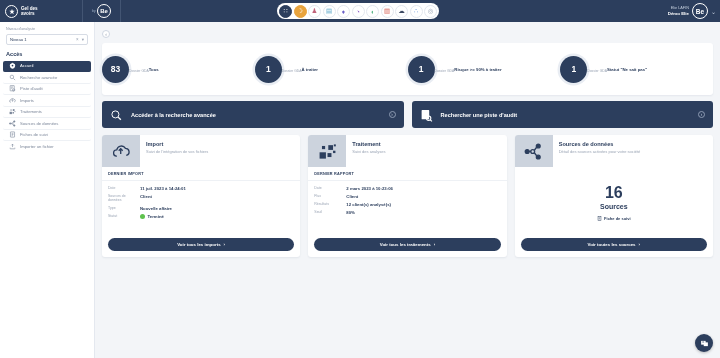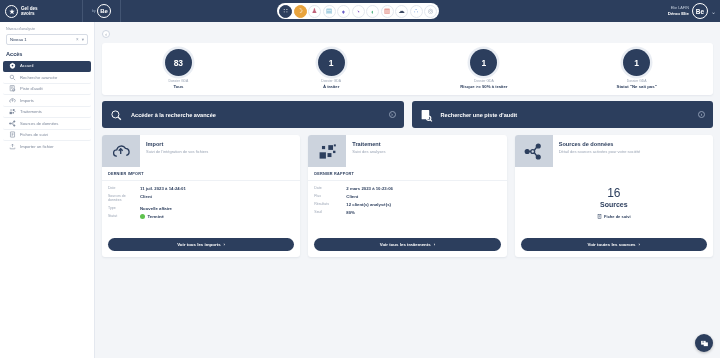--- a/index.html
+++ b/index.html
@@ -108,21 +108,21 @@
   }
   .page-title { font-size: 9px; font-weight: bold; color: #2c3e5d; }
   .page-sub { font-size: 4.2px; color: #8a94a6; margin-top: 2.5px; }
 
   
   .kpi-bar {
     margin-top: 5px; background: #ffffff; border-radius: 3px;
     height: 52px; display: flex; align-items: center;
     box-shadow: 0 1px 2px rgba(44,62,93,0.07);
   }
-  .kpi { flex: 1; display: flex; flex-direction: column; align-items: center; }
+  .kpi { flex: 1; display: flex; flex-direction: row; align-items: center; }
   .kpi-circle {
     width: 27px; height: 27px; border-radius: 50%;
     background: #2c3e5d; color: #ffffff;
     font-size: 8.5px; font-weight: bold;
     display: flex; align-items: center; justify-content: center;
     box-shadow: 0 0 0 2.5px #e9edf3;
   }
   .kpi-cap1 { font-size: 3.4px; color: #9aa4b4; margin-top: 3px; }
   .kpi-cap2 { font-size: 4.3px; color: #2c3e5d; font-weight: bold; margin-top: 1px; }
 
@@ -169,21 +169,21 @@
   .kv .v { font-size: 4.3px; color: #2c3e5d; font-weight: bold; display: flex; align-items: center; gap: 2.5px; }
   .dot-green { width: 5px; height: 5px; border-radius: 50%; background: #5fc24e; display: inline-block; flex: none; }
 
   .card-cta {
     margin: 0 6px 6px 6px; height: 13px; border-radius: 7px;
     background: #2c3e5d; color: #ffffff; font-size: 4.4px; font-weight: bold;
     display: flex; align-items: center; justify-content: center; gap: 3px;
   }
 
   .sources-body { flex: 1; display: flex; flex-direction: column; align-items: center; justify-content: center; gap: 1px; }
-  .sources-num { font-size: 12px; font-weight: normal; color: #2c3e5d; }
+  .sources-num { font-size: 16px; font-weight: bold; color: #2c3e5d; }
   .sources-word { font-size: 7px; font-weight: bold; color: #2c3e5d; }
   .sources-link { display: flex; align-items: center; gap: 2px; font-size: 4px; font-weight: bold; color: #2c3e5d; margin-top: 5px; }
   .sources-link svg { width: 5px; height: 5px; }
 
   
   .fab {
     position: absolute; right: 7px; bottom: 6px;
     width: 18px; height: 18px; border-radius: 50%;
     background: #2c3e5d; color: #ffffff;
     display: flex; align-items: center; justify-content: center;

